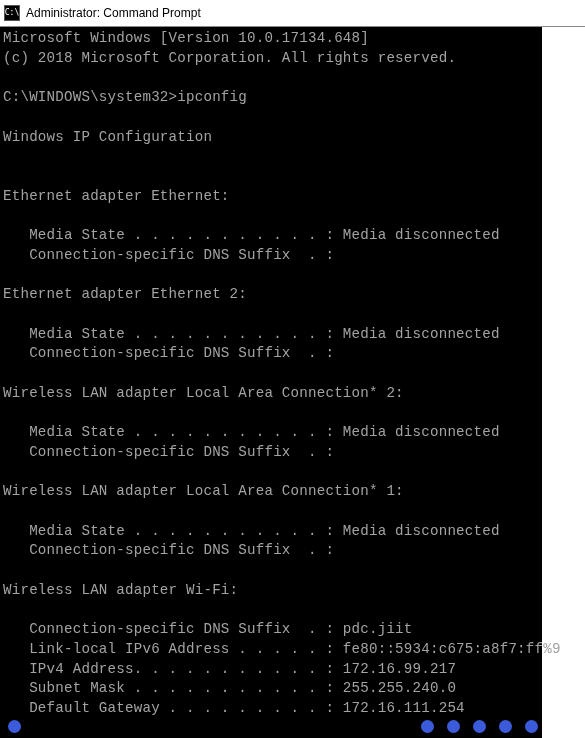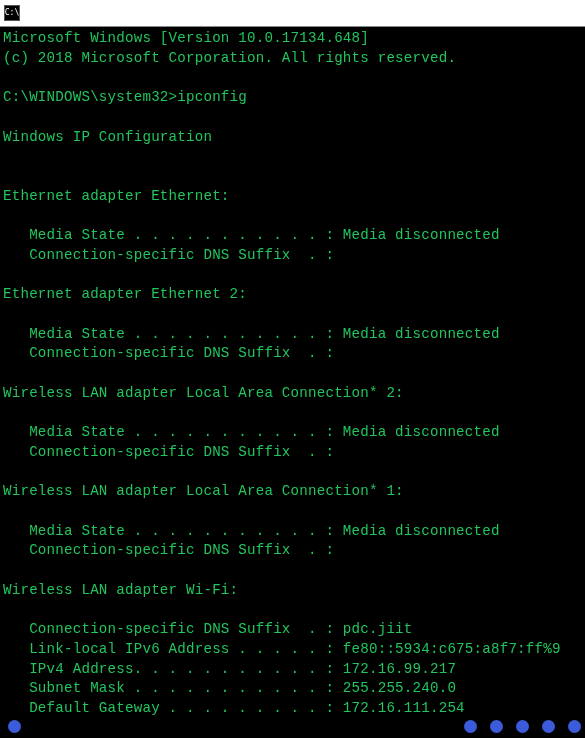--- a/index.html
+++ b/index.html
@@ -38,22 +38,22 @@
       font-family: monospace;
       line-height: 1;
     }
     .titlebar-text {
       font-family: 'Segoe UI', Tahoma, sans-serif;
       font-size: 12px;
       color: #000;
     }
     .terminal {
       background: #000000;
-      color: #22c55e;
-      width: 585px;
+      color: #a3a3a3;
+      width: 542px;
       height: 711px;
       padding: 2px 3px;
       font-size: 14.2px;
       line-height: 19.7px;
       white-space: pre;
       letter-spacing: 0.2px;
       font-family: Consolas, 'Courier New', monospace;
       position: relative;
     }
     .dots-overlay {
@@ -75,20 +75,21 @@
       left: 8px;
     }
   </style>
 </head>
 <body>
 
 <div class="titlebar">
   <div class="titlebar-icon">
     <span class="titlebar-icon-inner">C:\</span>
   </div>
+  <span class="titlebar-text">Administrator: Command Prompt</span>
 </div>
 
 <div class="terminal"><span>Microsoft Windows [Version 10.0.17134.648]</span>
 <span>(c) 2018 Microsoft Corporation. All rights reserved.</span>
 
 <span>C:\WINDOWS\system32&gt;ipconfig</span>
 
 <span>Windows IP Configuration</span>
 
 

